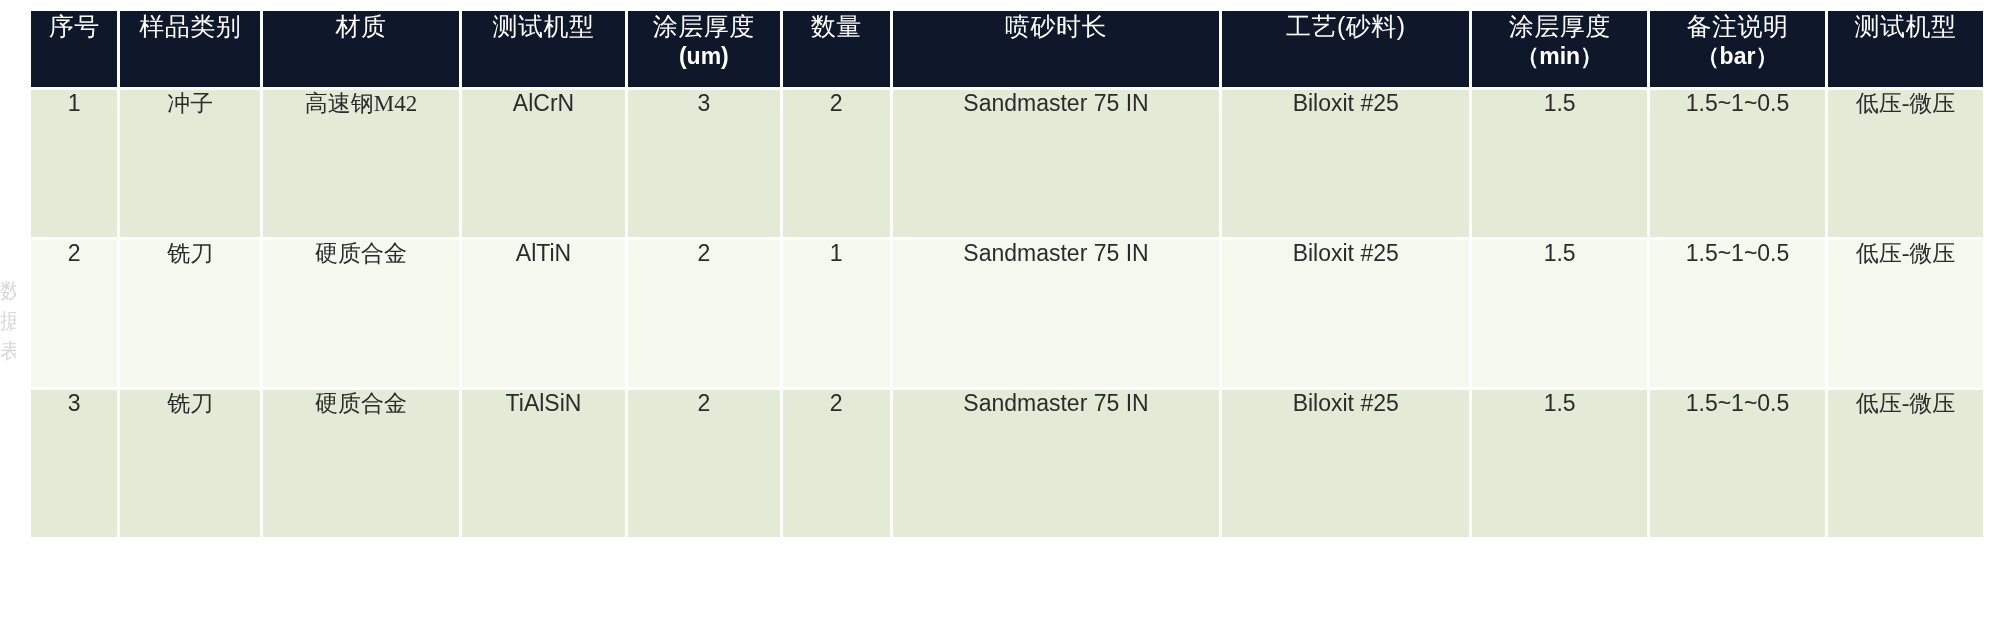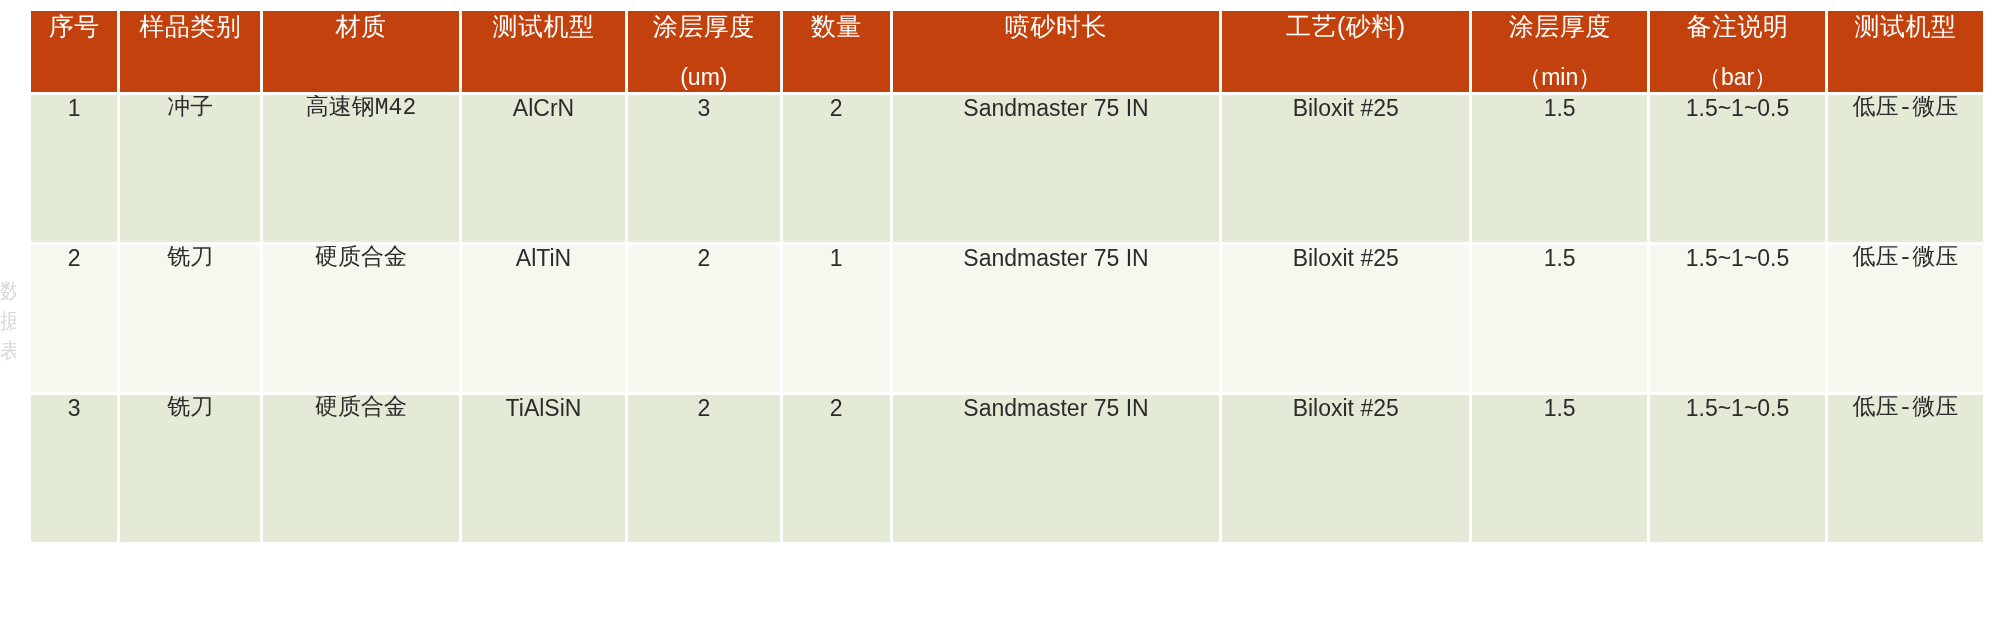--- a/index.html
+++ b/index.html
@@ -54,51 +54,50 @@
     padding: 0;
     margin: 0;
     text-align: center;
     vertical-align: top;
     font-weight: normal;
     overflow: hidden;
   }
 
   
   thead th {
-    background: #c2410c;
+    background: #0f172a;
     color: #ffffff;
     font-weight: bold;
     font-size: 25px;
     height: 76px;
     padding-top: 12px;
     box-sizing: border-box;
     line-height: 1.24;
     letter-spacing: .5px;
   }
   thead th .sub {
     display: block;
-    font-weight: normal;
+    font-weight: bold;
     font-size: 23px;
     letter-spacing: 0;
-    margin-top: 21px;
   }
 
   
   tbody td {
     font-size: 23px;
     color: #2b2b2b;
     height: 147px;
     padding-top: 24px;
     box-sizing: border-box;
     line-height: 1.2;
   }
   tbody tr.band-dark td { background: #E3EBD7; }
   tbody tr.band-light td { background: #F4F8EF; }
 
-  tbody td.cn { font-family: Liberation Mono, monospace; }
+  tbody td.cn { font-family: Liberation Serif, serif; }
 
   
   col.c0  { width: 74px;  }
   col.c1  { width: 120px; }
   col.c2  { width: 168px; }
   col.c3  { width: 140px; }
   col.c4  { width: 130px; }
   col.c5  { width: 92px;  }
   col.c6  { width: 280px; }
   col.c7  { width: 212px; }

